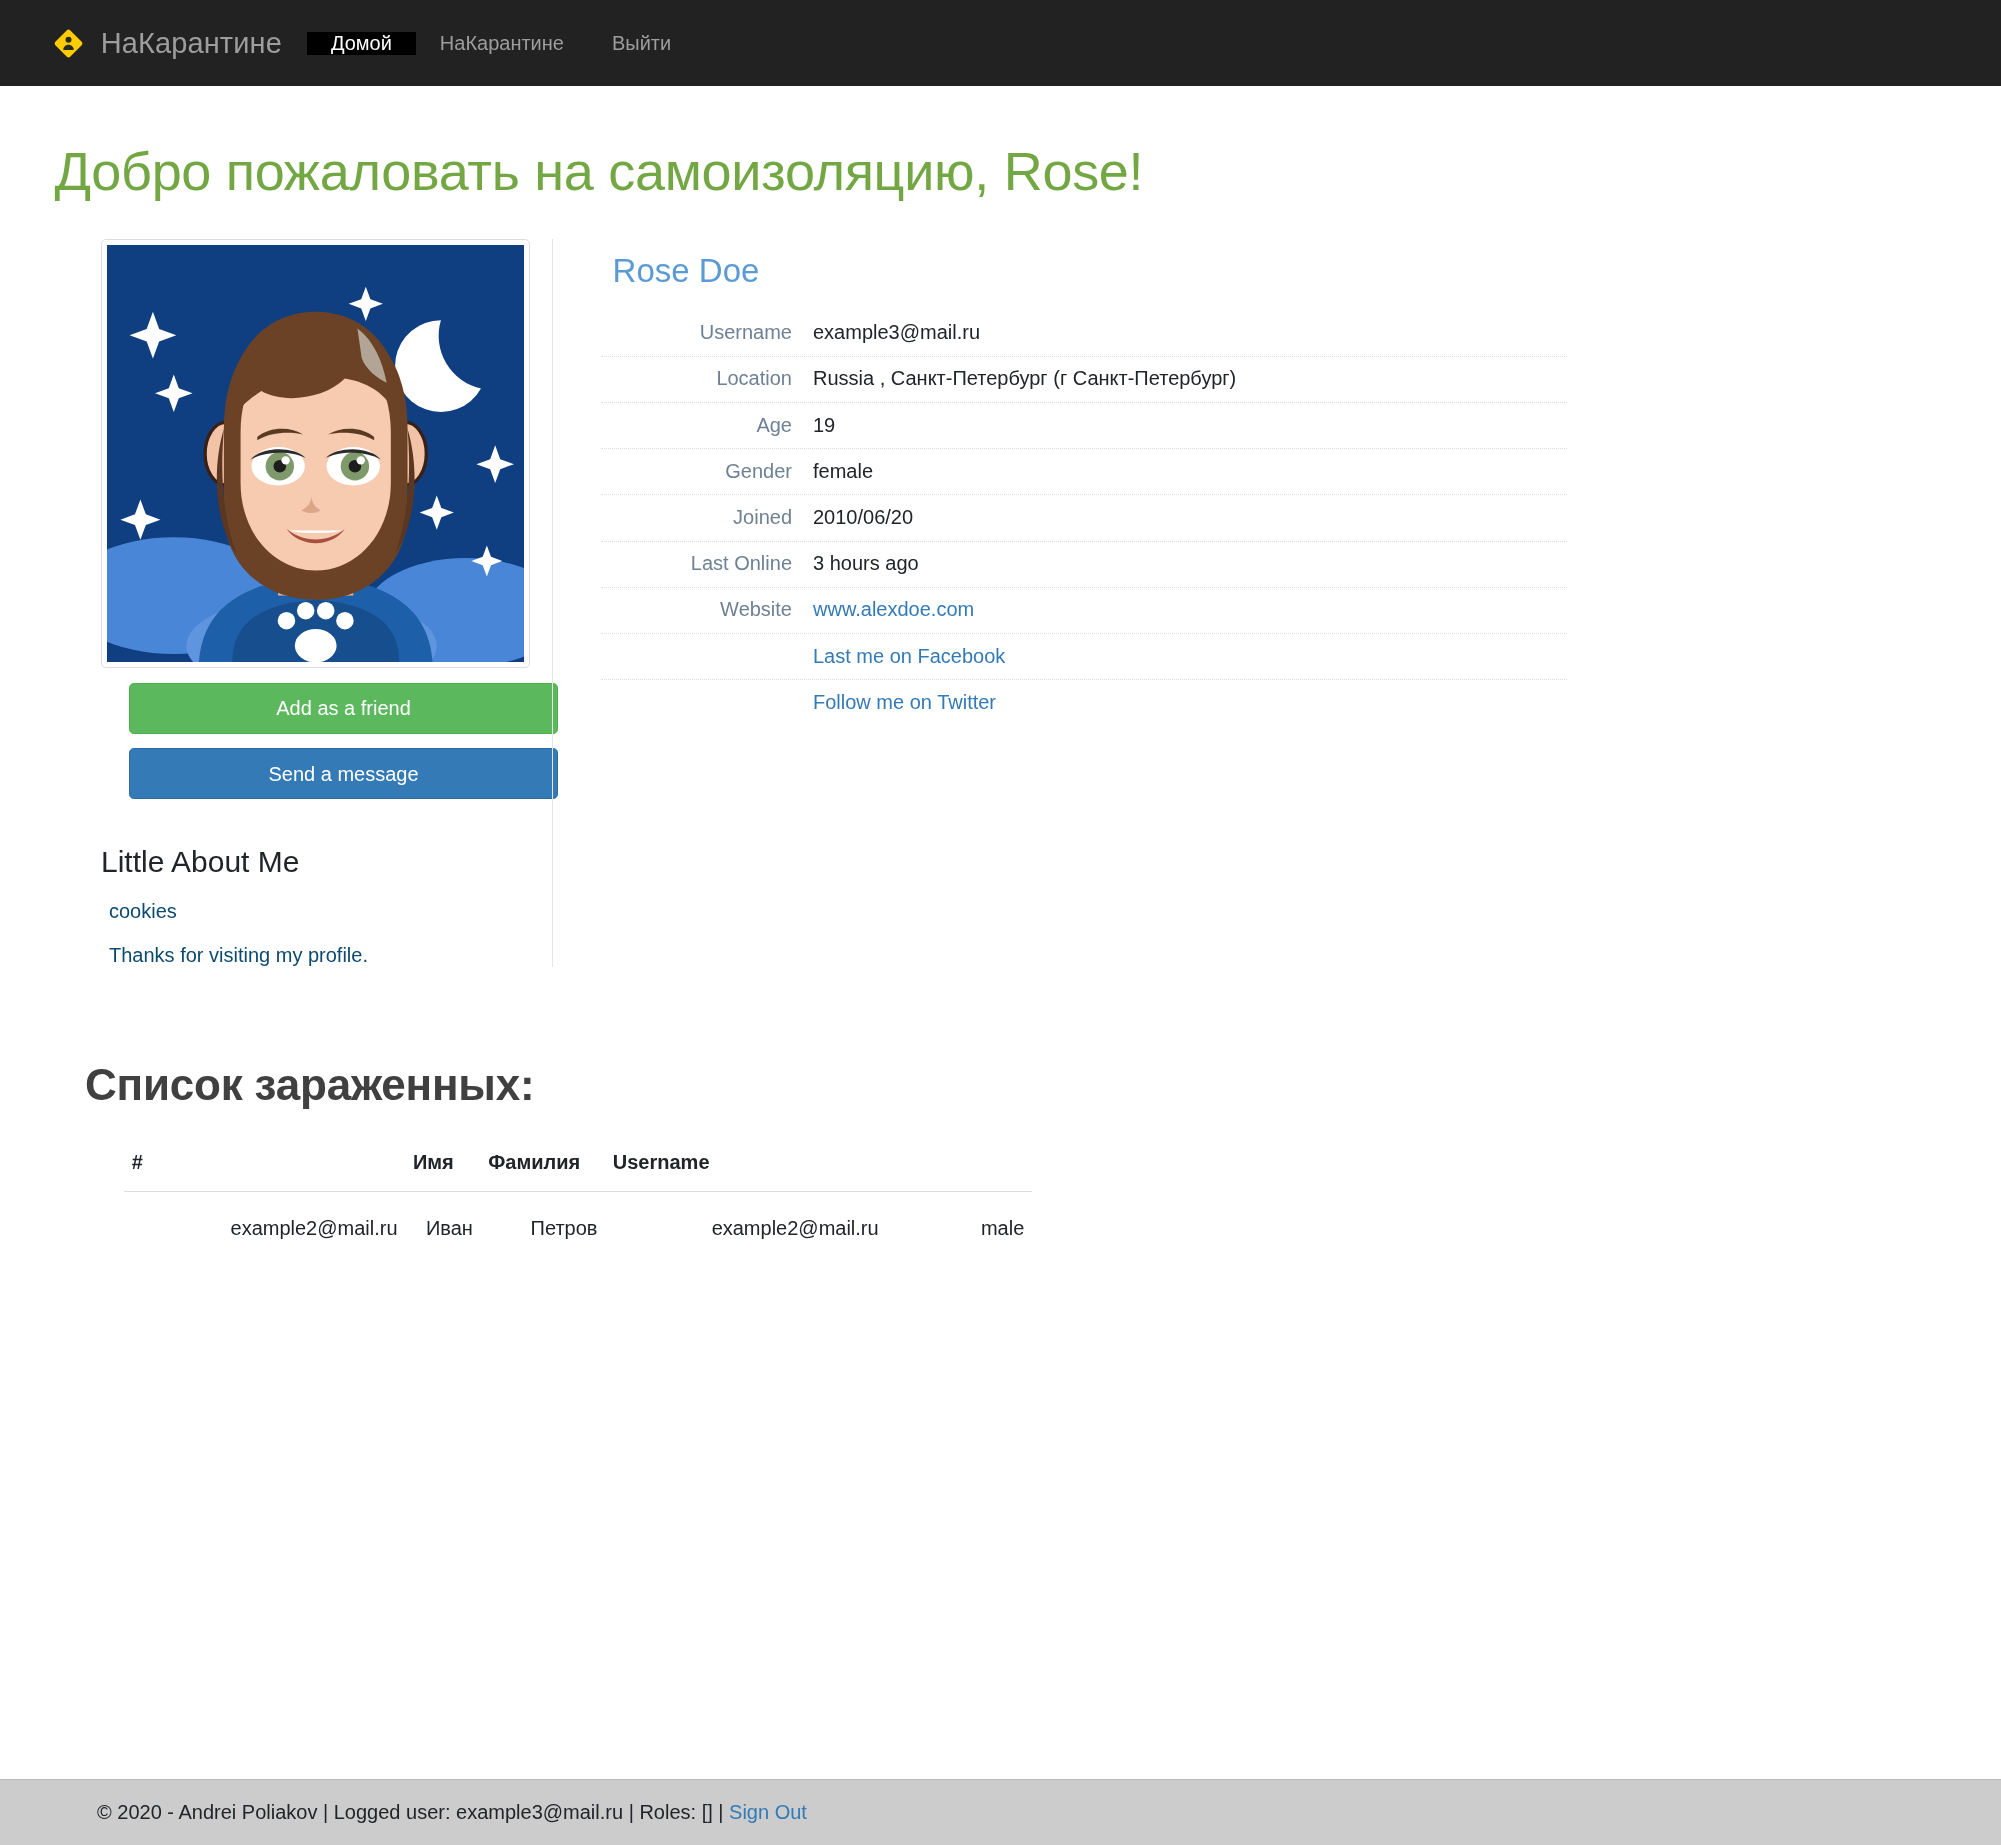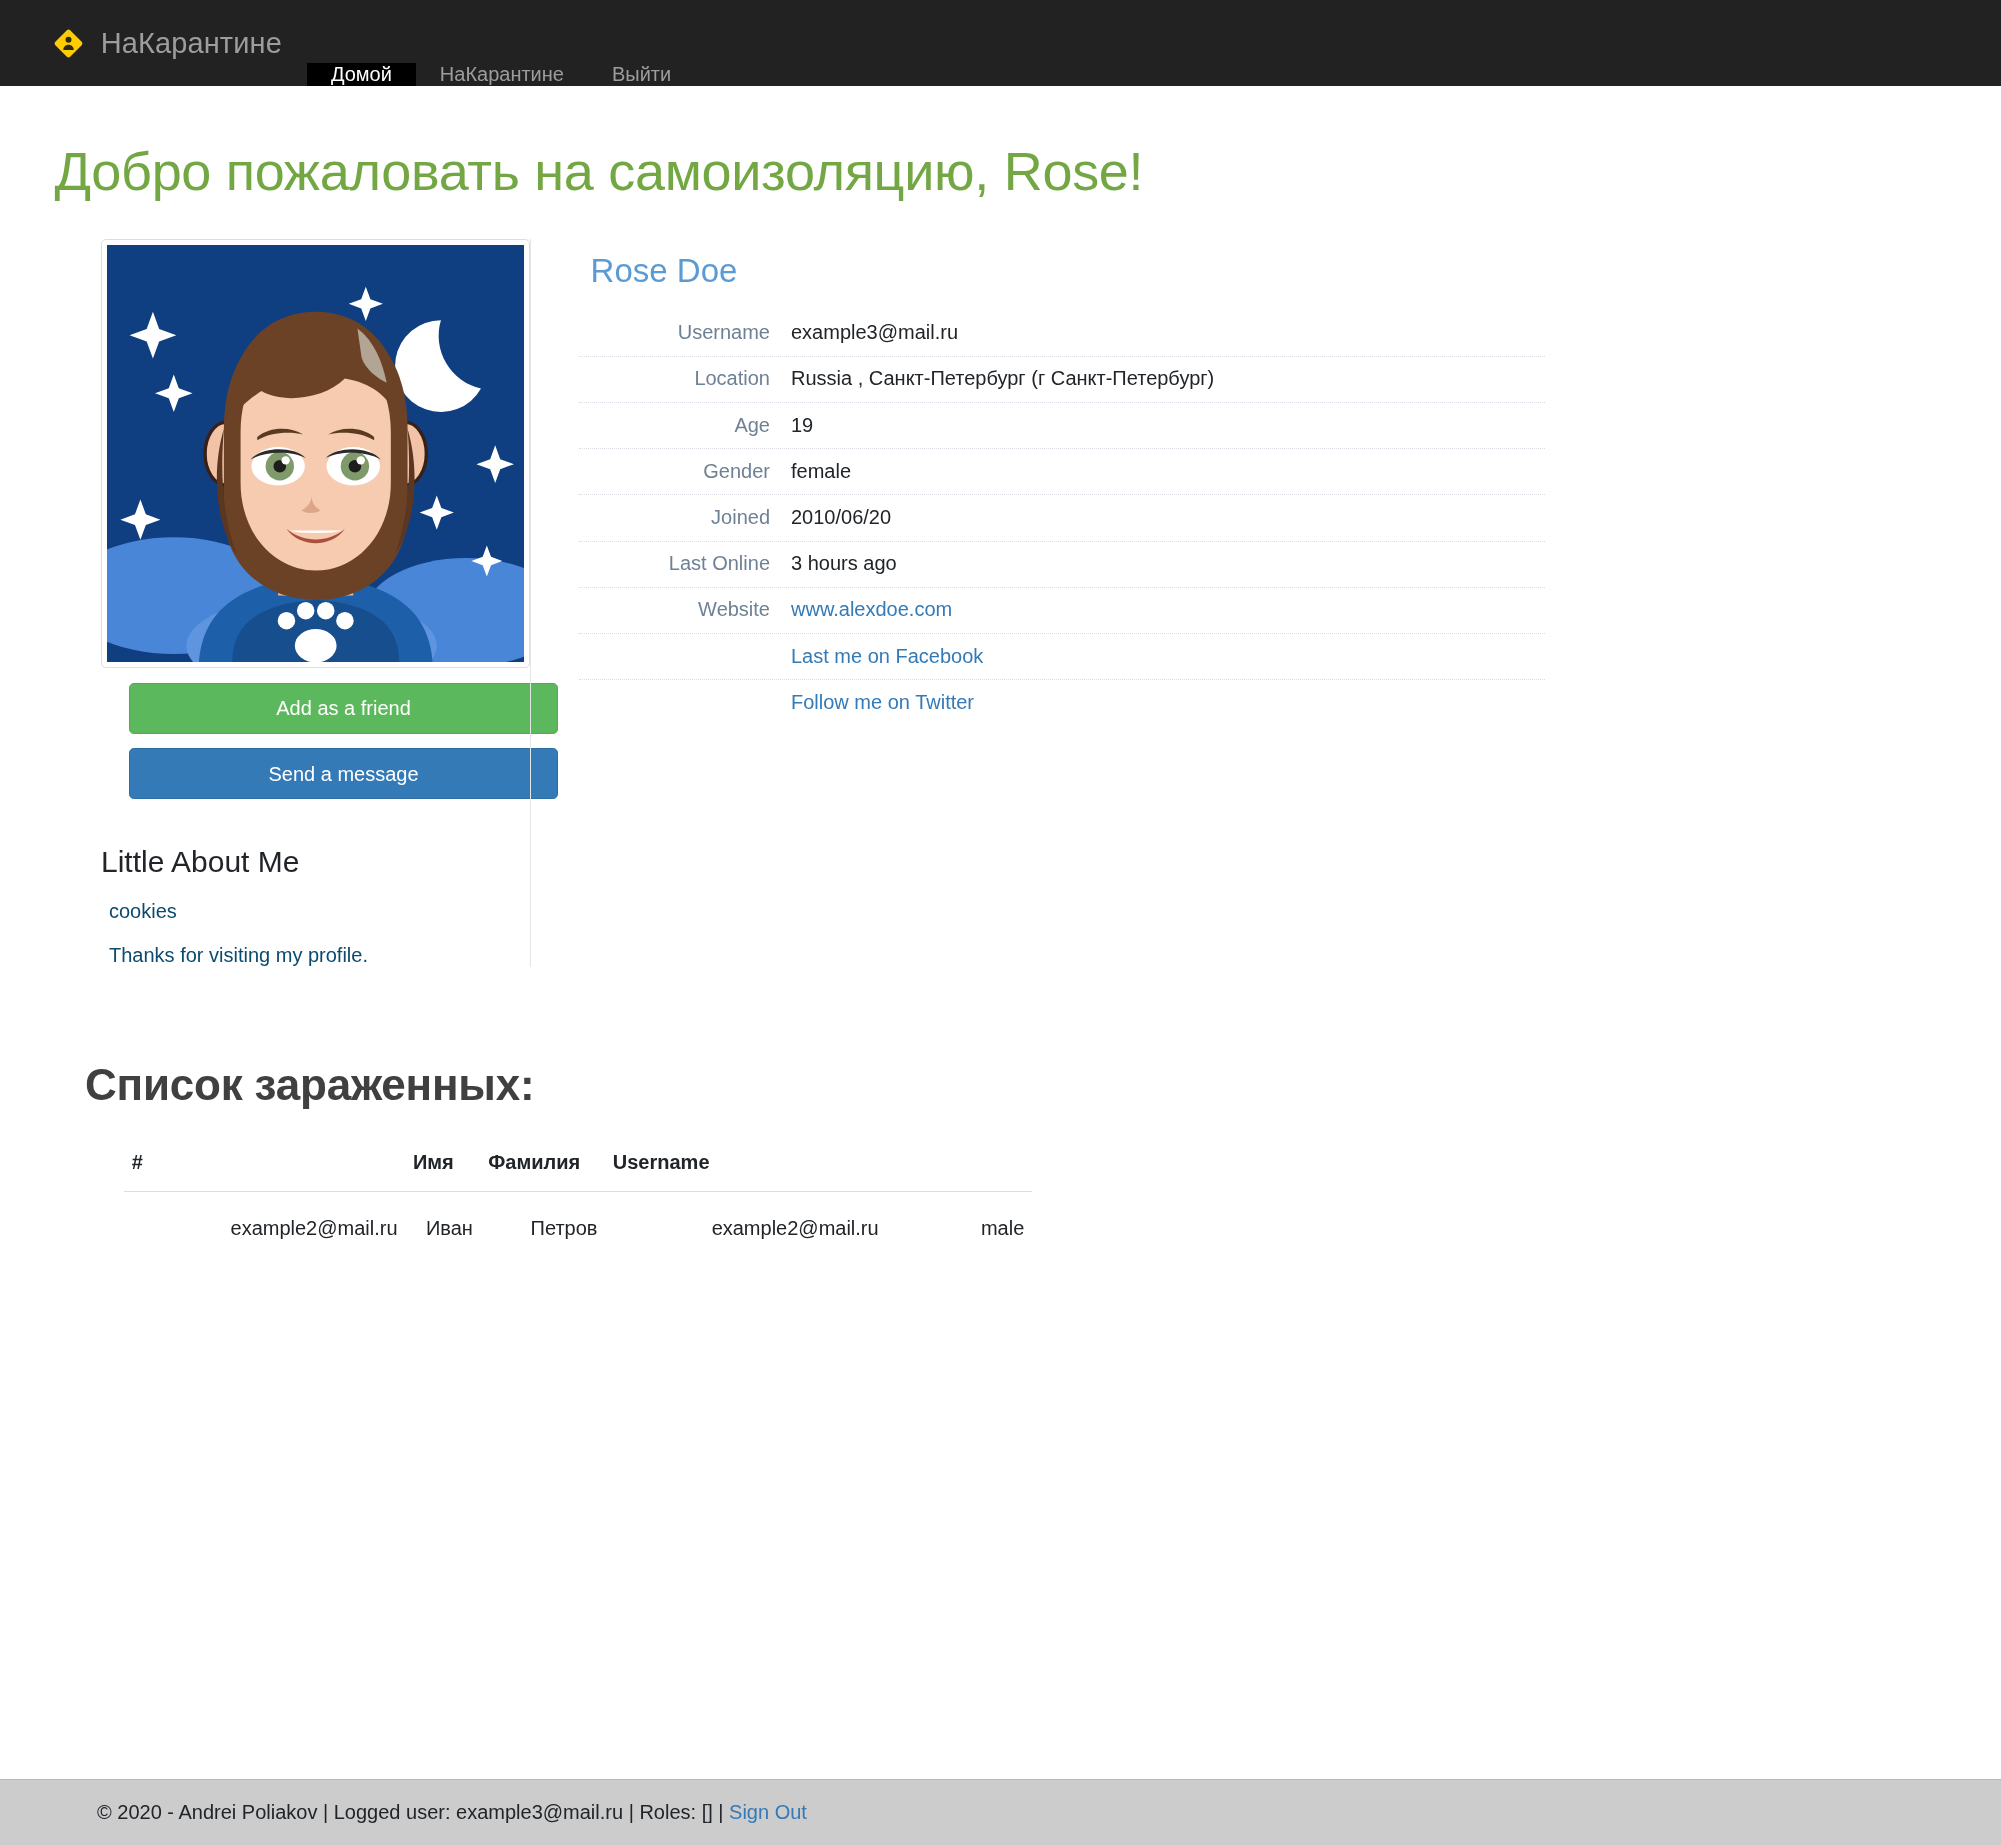--- a/index.html
+++ b/index.html
@@ -38,21 +38,21 @@
     text-decoration: none;
     letter-spacing: 0.1px;
     cursor: pointer;
   }
   .brand-icon {
     width: 33px; height: 33px;
     display: block;
   }
   .nav-links {
     display: flex;
-    align-items: flex-end;
+    align-items: center;
     list-style: none;
     margin: 0; padding: 0;
   }
   .nav-link {
     display: flex;
     align-items: center;
     padding: 0 24px;
     color: #9d9d9d;
     font-size: 20px;
     text-decoration: none;
@@ -124,20 +124,21 @@
   .about-p {
     font-size: 20px;
     margin: 21px 0 0 8px;
     color: #0c4a6e;
   }
 
   .profile-right {
     flex: 1;
     padding-left: 48px;
     border-left: 1px solid #e5e5e5;
+    margin-left: 22px;
   }
   .profile-name {
     color: #5b9bd5;
     font-size: 33px;
     font-weight: 400;
     margin: 12.6px 0 21px 0;
     padding-left: 11.6px;
   }
   .dl {
     margin: 0;

